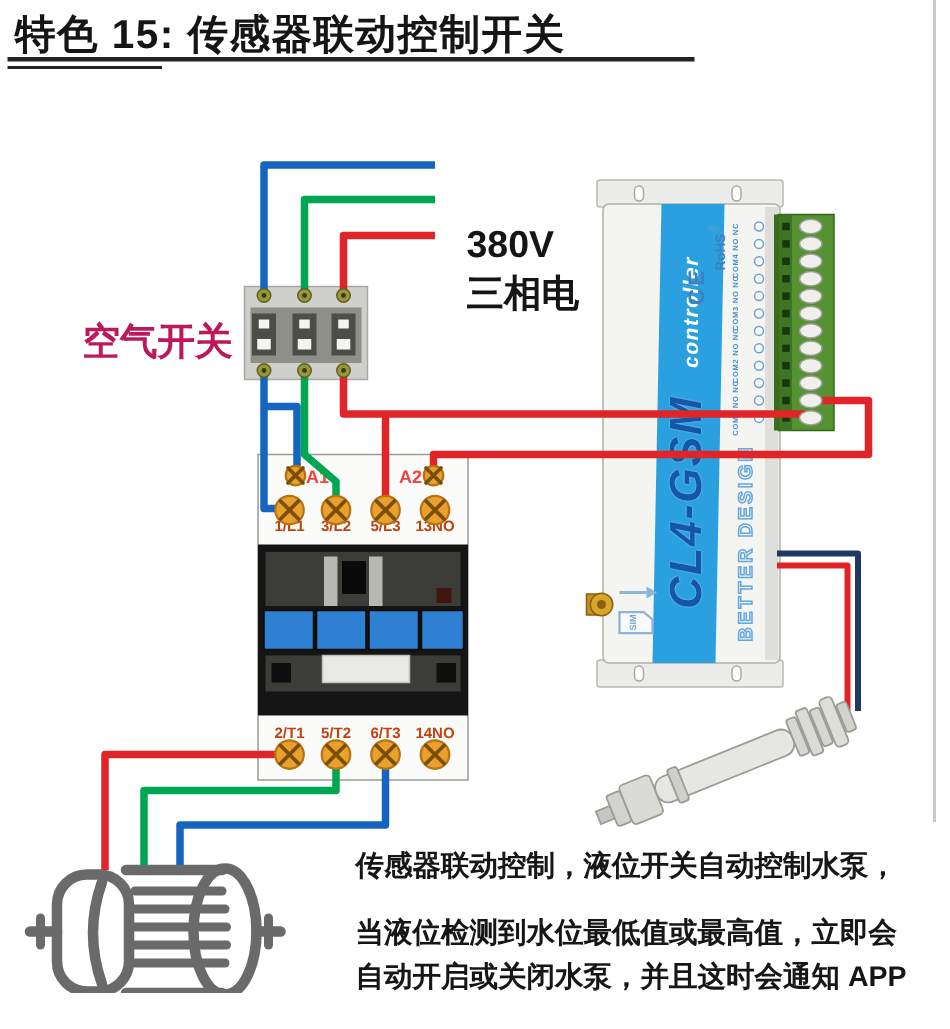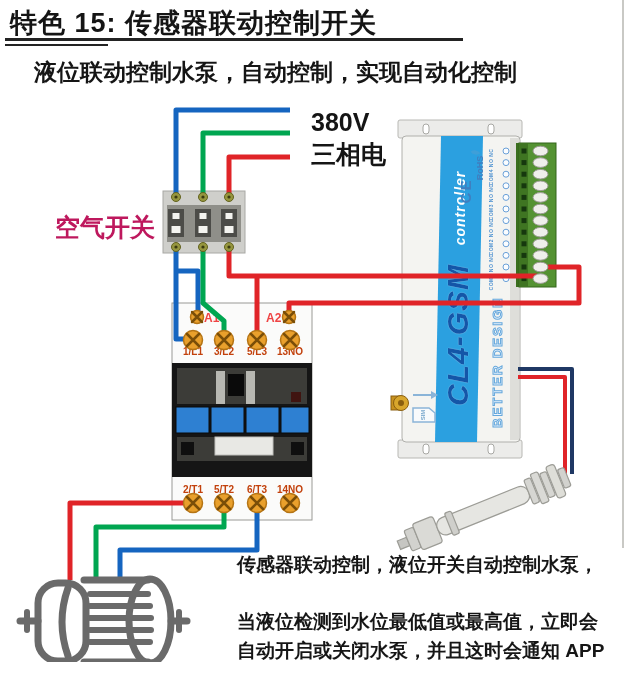--- a/index.html
+++ b/index.html
@@ -7,21 +7,21 @@
          font-family:"Liberation Sans",sans-serif;color:#111;text-align:center;}
   .stage svg{position:absolute;left:0;top:0;}
   #devices{z-index:1;}
   #textlayer{position:absolute;left:0;top:0;width:633px;height:686px;z-index:2;}
   #wires{z-index:3;}
   .abs{position:absolute;white-space:nowrap;}
   .title{left:10px;top:5px;font-size:27px;font-weight:600;letter-spacing:1px;color:#151515;}
   .rule1{left:5px;top:38px;width:458px;height:3px;background:#232323;}
   .rule2{left:5px;top:44px;width:103px;height:2px;background:#232323;}
   .subtitle{left:34px;top:57px;font-size:23px;font-weight:600;color:#151515;}
-  .power{left:311px;font-size:25px;font-weight:600;color:#151515;}
+  .power{left:311px;font-size:25px;font-weight:600;color:#151515;margin-top:41px;}
   .airlabel{left:55px;top:211px;font-size:25px;font-weight:600;color:#be185d;}
   .tlabel{font-size:10px;font-weight:700;color:#c2410c;transform:translateX(-50%);}
   .coil{font-size:12px;font-weight:700;color:#ef4444;}
   .para{left:237px;font-size:19px;font-weight:600;color:#161616;}
   .vtext{position:absolute;white-space:nowrap;transform:translate(-50%,-50%) rotate(-90deg);}
   .ctrl-word{font-size:14px;font-weight:700;font-style:italic;color:#ffffff;letter-spacing:1px;}
   .model{font-size:30px;font-weight:700;font-style:italic;color:#1456a8;letter-spacing:1px;
          text-shadow:0 0 1px #bfe2f8;}
   .brand{font-size:13px;font-weight:700;letter-spacing:2px;color:#eef6ff;
          -webkit-text-stroke:1px #66a8dc;}
@@ -141,21 +141,20 @@
             <rect x="521.5" y="276.1" width="5" height="5"></rect>
         </g>
       </g>
     </g>
   </svg>
 
   <div id="textlayer">
     <div class="abs title">特色 15: 传感器联动控制开关</div>
     <div class="abs rule1"></div>
     <div class="abs rule2"></div>
-    <div class="abs subtitle">液位联动控制水泵，自动控制，实现自动化控制</div>
 
     <div class="abs power" style="top:108px">380V</div>
     <div class="abs power" style="top:138px">三相电</div>
 
     <div class="abs airlabel">空气开关</div>
 
     <div class="abs coil" style="left:204px;top:311px">A1</div>
     <div class="abs coil" style="left:266px;top:311px">A2</div>
     <div class="abs tlabel" style="left:193px;top:346px">1/L1</div>
     <div class="abs tlabel" style="left:224px;top:346px">3/L2</div>
@@ -171,21 +170,21 @@
     <div class="vtext brand" style="left:497px;top:362px">BETTER DESIGN</div>
     <div class="vtext ce" style="left:465px;top:191px">CE</div>
     <div class="vtext rohs" style="left:480px;top:168px">RoHS</div>
     <div class="leaf"></div>
     <div class="vtext simtxt" style="left:423px;top:415px">SIM</div>
     <div class="vtext comlbl" style="left:491px;top:167px">COM4 NO NC</div>
     <div class="vtext comlbl" style="left:491px;top:202px">COM3 NO NC</div>
     <div class="vtext comlbl" style="left:491px;top:237px">COM2 NO NC</div>
     <div class="vtext comlbl" style="left:491px;top:272px">COM1 NO NC</div>
 
-    <div class="abs para" style="top:552px">传感器联动控制，液位开关自动控制水泵，</div>
+    <div class="abs para" style="top:564px">传感器联动控制，液位开关自动控制水泵，</div>
     <div class="abs para" style="top:609px">当液位检测到水位最低值或最高值，立即会</div>
     <div class="abs para" style="top:638px">自动开启或关闭水泵，并且这时会通知 APP</div>
     <div class="abs para" style="top:667px">水位报警推送</div>
   </div>
 
   <svg id="wires" width="633" height="686" viewBox="0 0 633 686">
 
     <path class="w blue" d="M290,110 H176 V200"></path>
     <path class="w green" d="M290,133 H203 V200"></path>
     <path class="w red" d="M290,157 H229 V200"></path>

